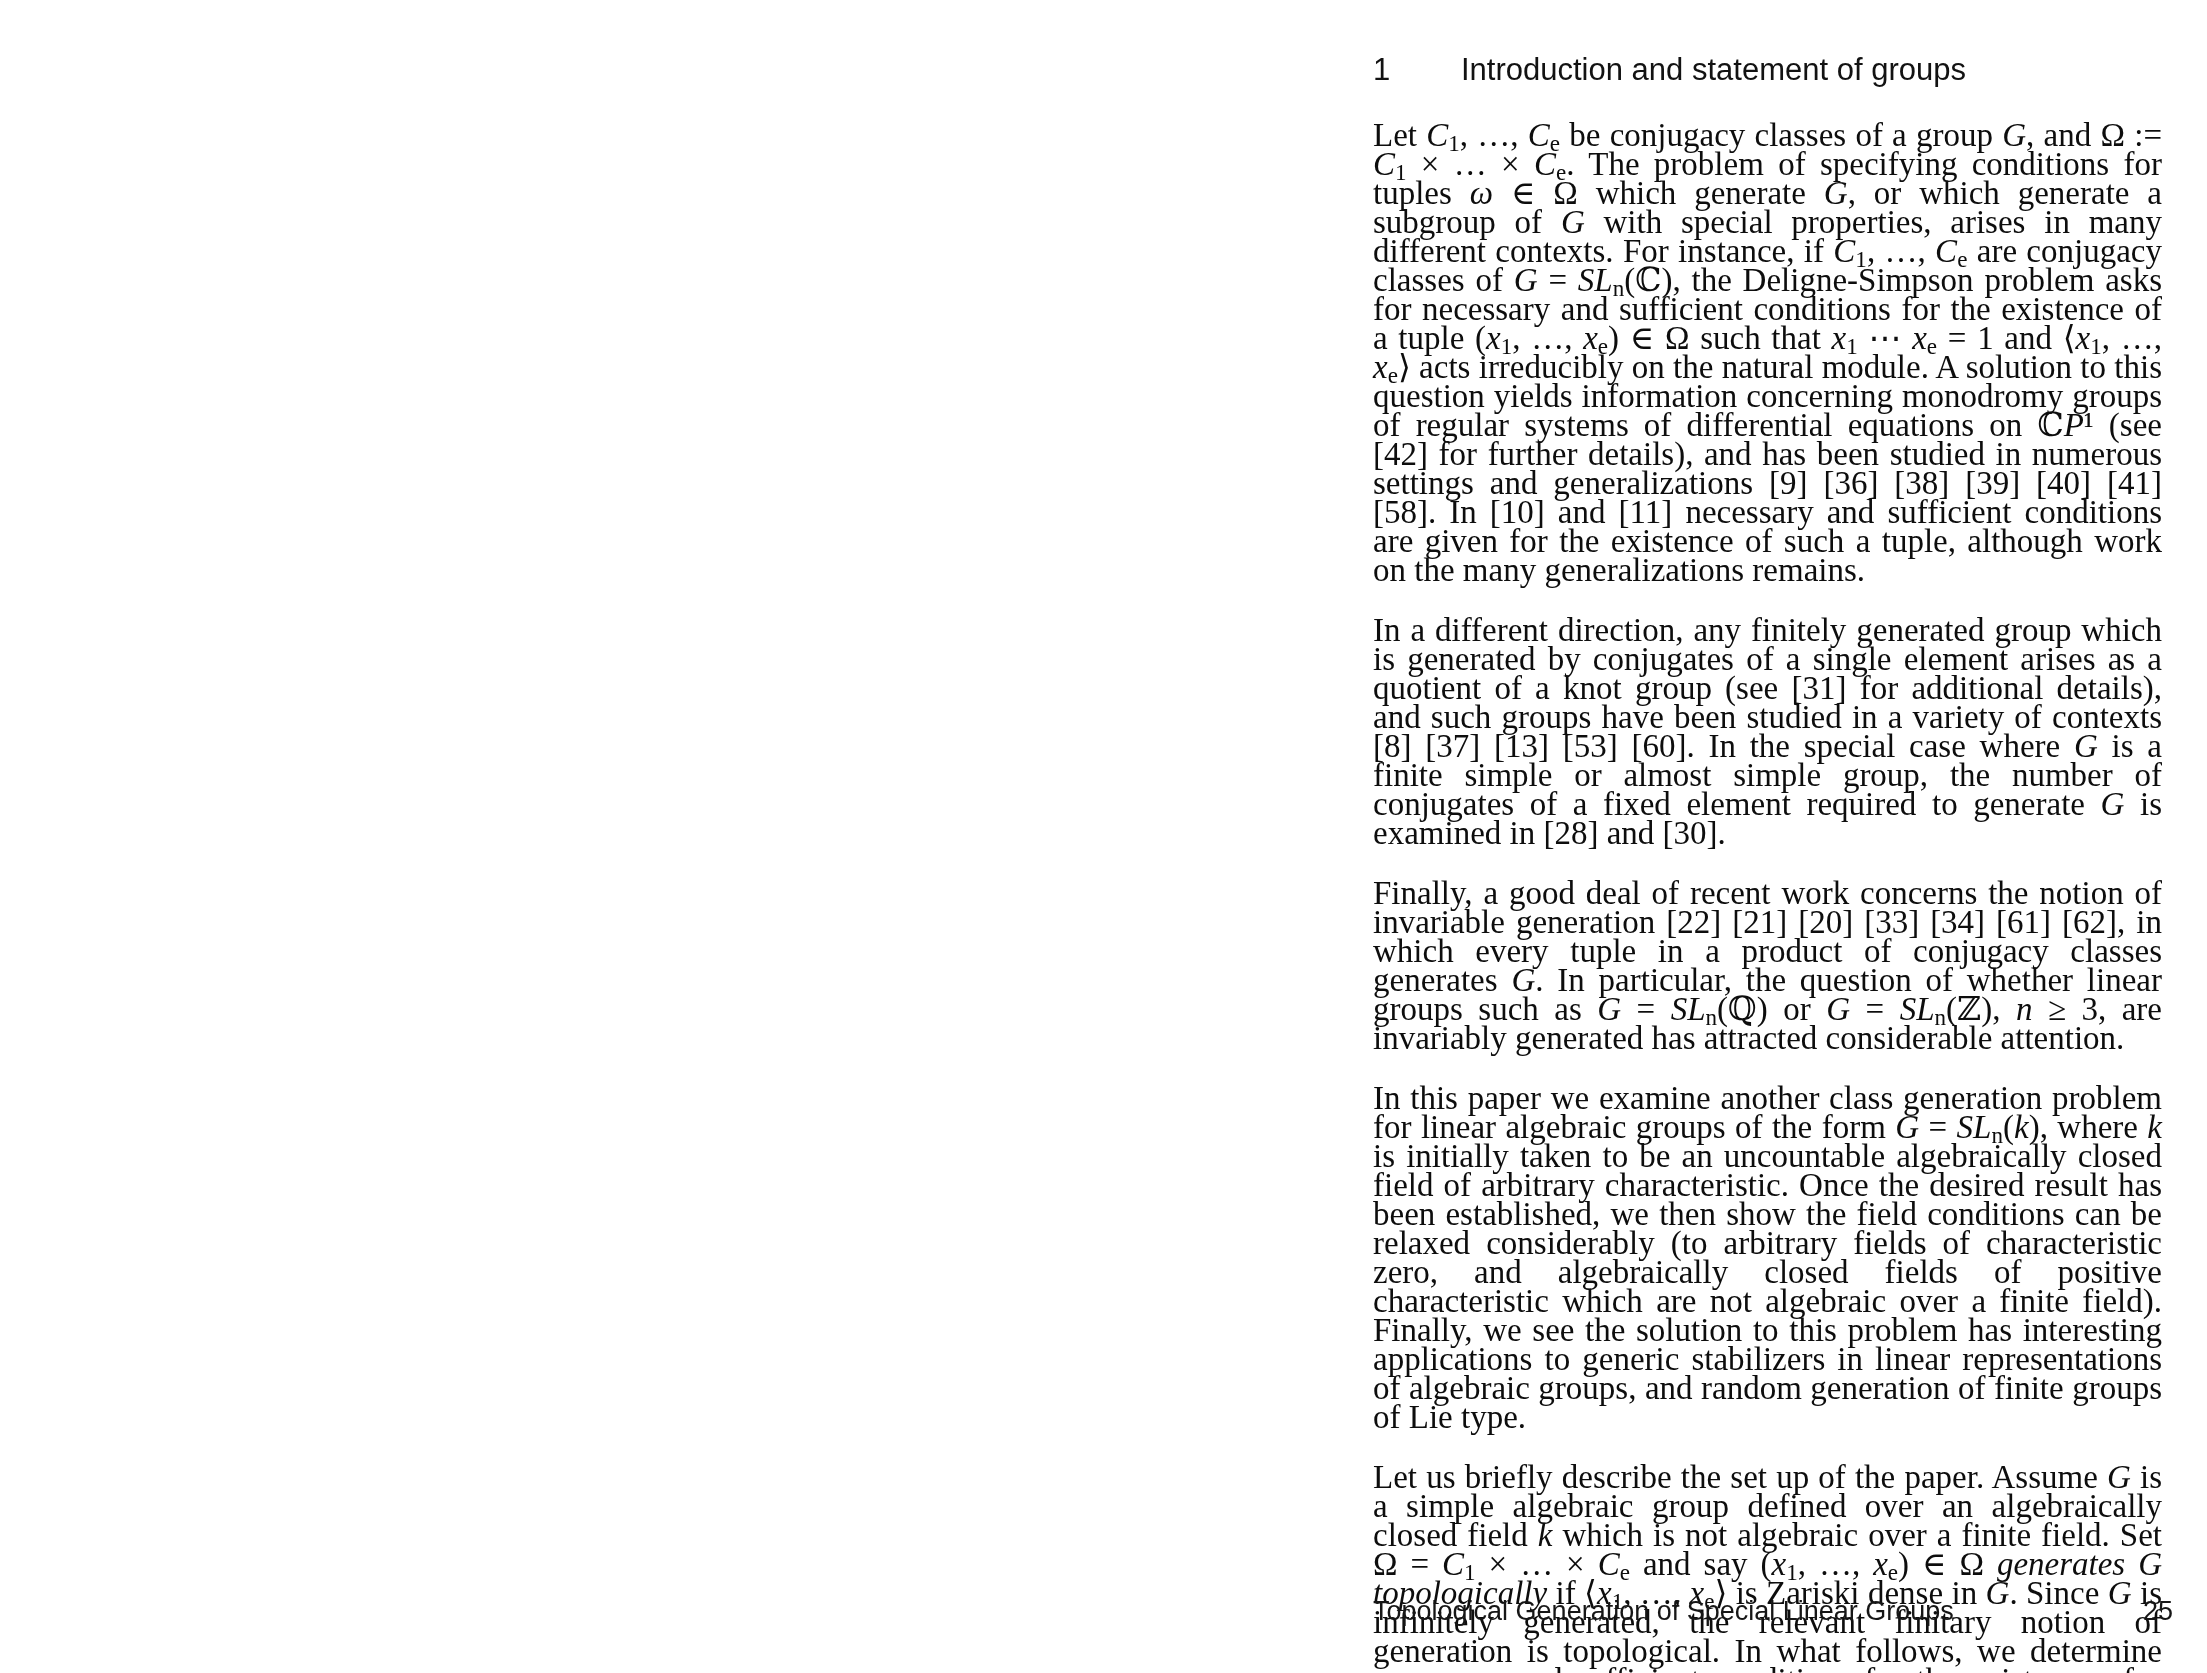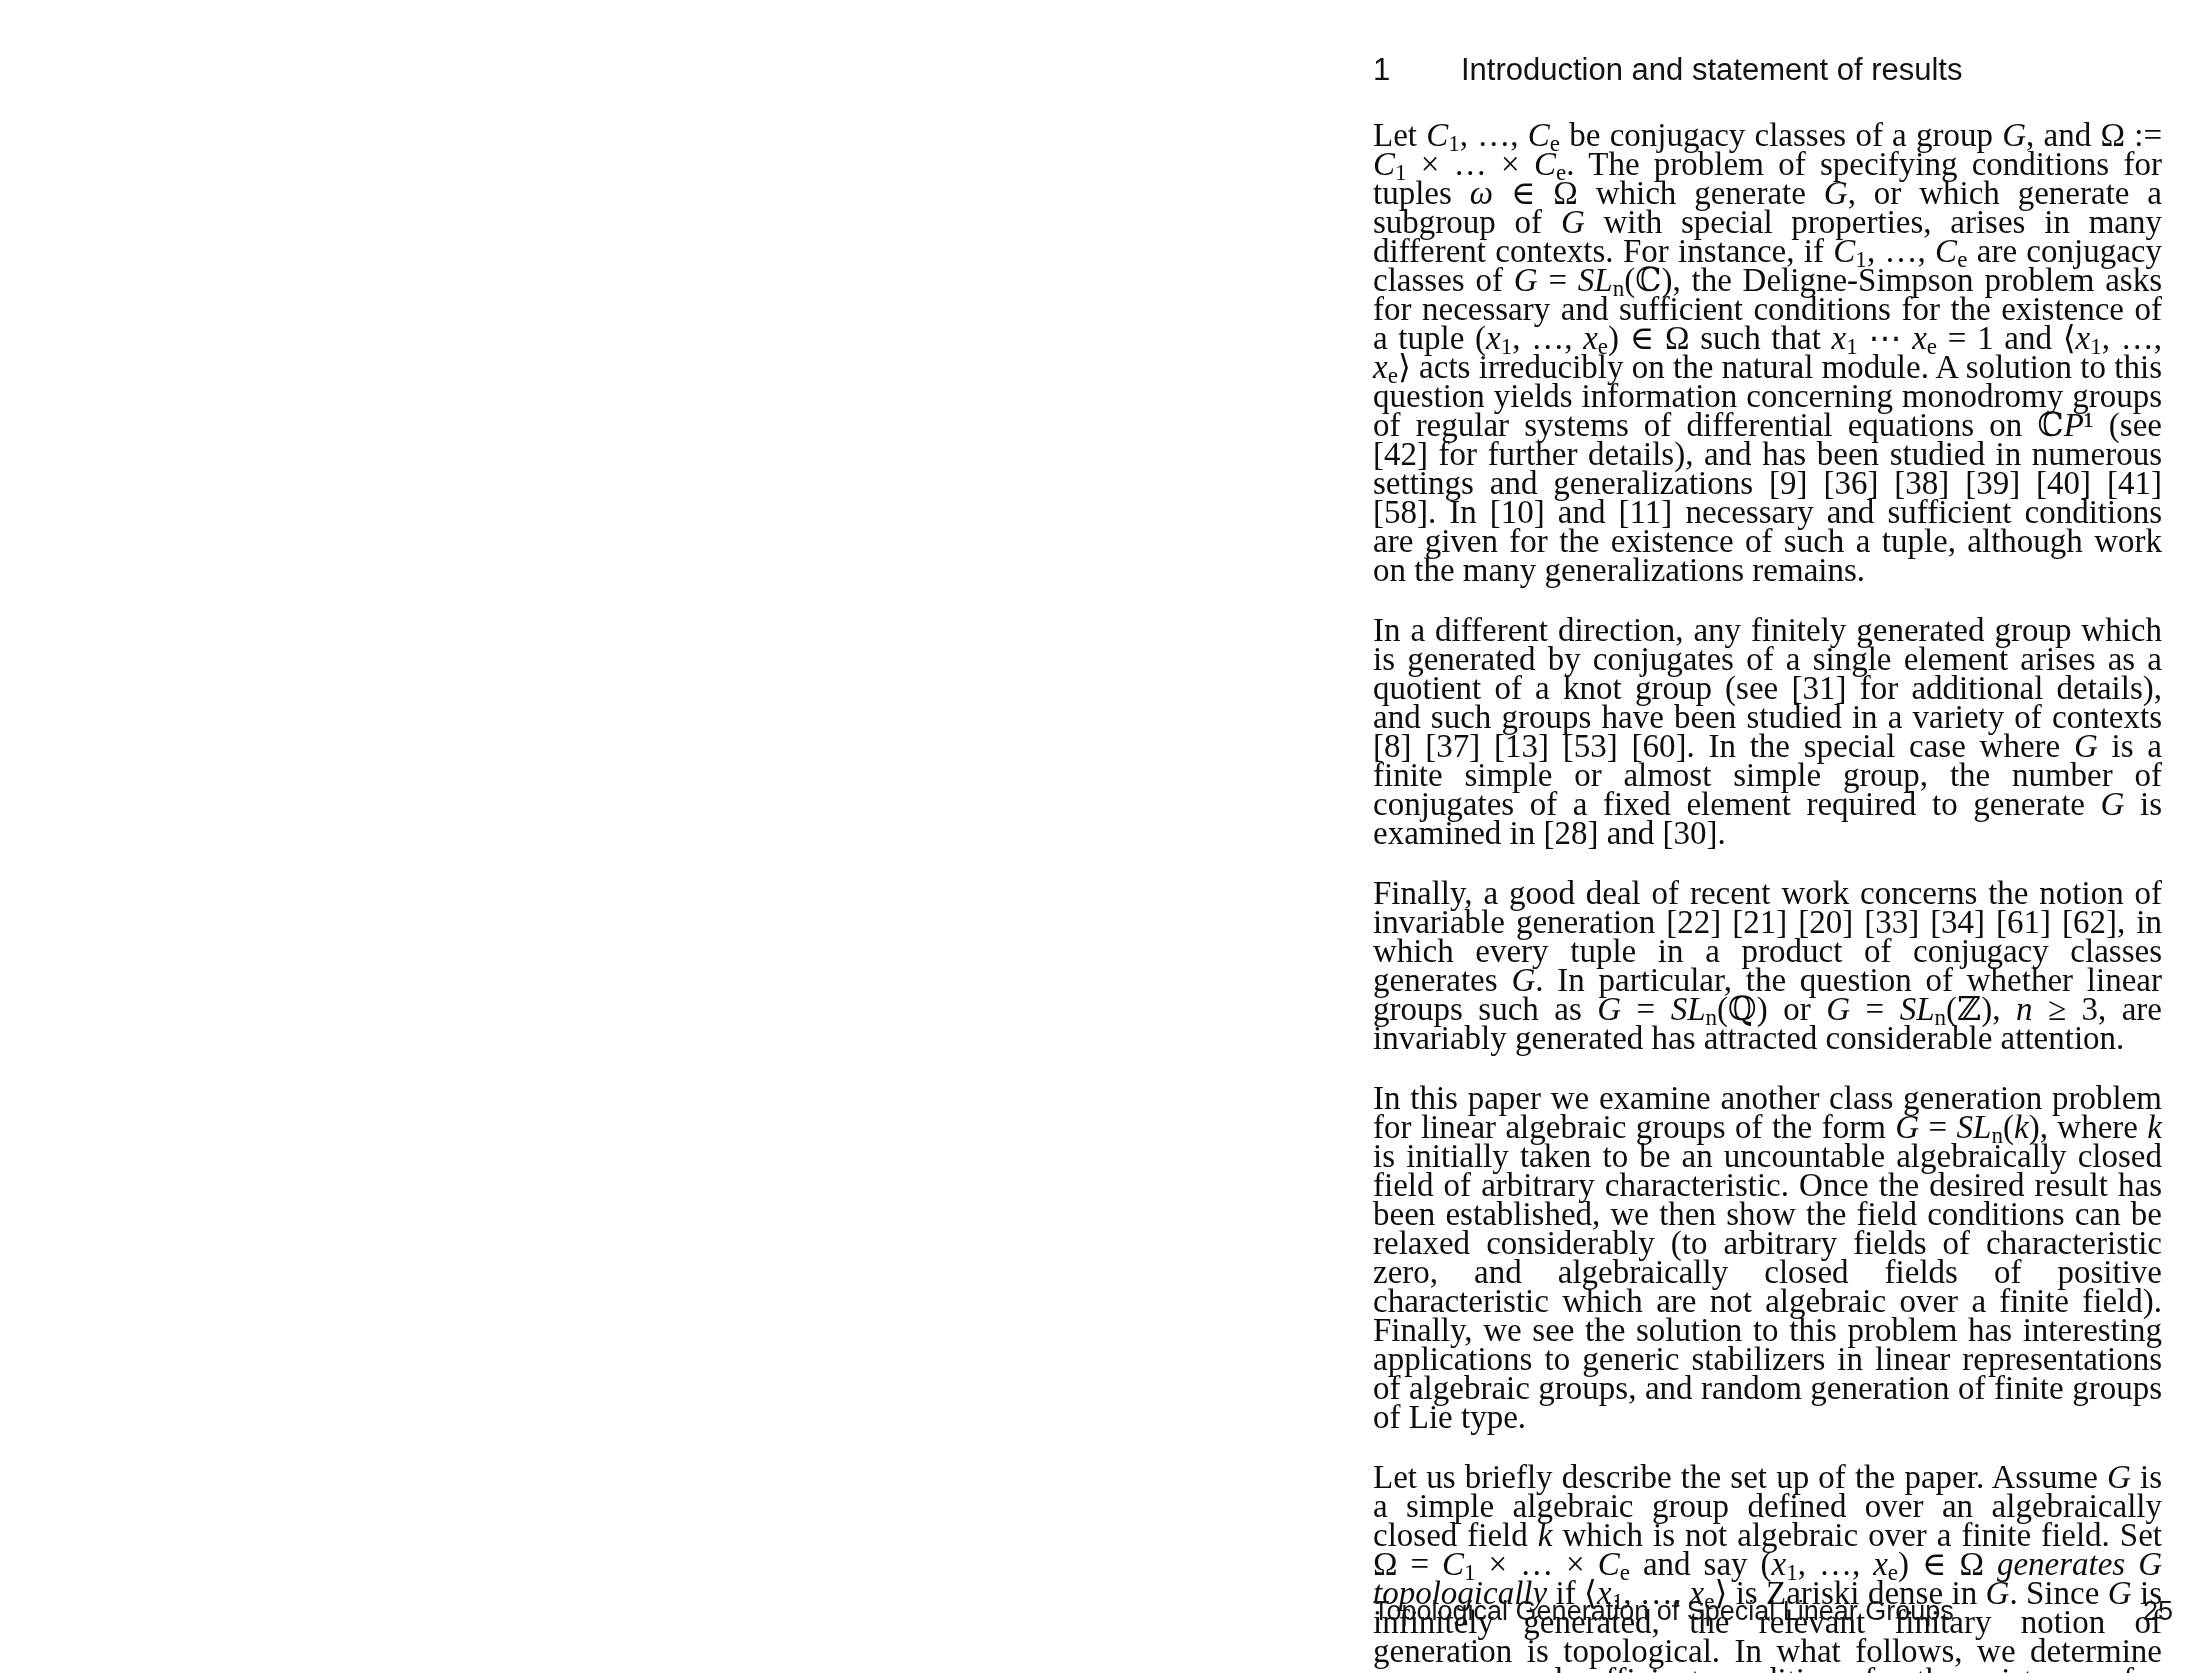--- a/index.html
+++ b/index.html
@@ -72,21 +72,21 @@
 </style>
 </head>
 <body>
 
 <div class="sheet">
 
   <div class="content">
 
     <div class="heading">
       <span class="num">1</span>
-      <span class="title">Introduction and statement of results</span>
+      <span class="title">Introduction and statement of groups</span>
     </div>
 
     <p class="body first">Let <i>C</i><sub>1</sub>, …, <i>C</i><sub>e</sub> be conjugacy classes of a group <i>G</i>, and Ω := <i>C</i><sub>1</sub> × … × <i>C</i><sub>e</sub>. The problem of specifying conditions for tuples <i>ω</i> ∈ Ω which generate <i>G</i>, or which generate a subgroup of <i>G</i> with special properties, arises in many different contexts. For instance, if <i>C</i><sub>1</sub>, …, <i>C</i><sub>e</sub> are conjugacy classes of <i>G</i> = <i>SL</i><sub>n</sub>(ℂ), the Deligne-Simpson problem asks for necessary and sufficient conditions for the existence of a tuple (<i>x</i><sub>1</sub>, …, <i>x</i><sub>e</sub>) ∈ Ω such that <i>x</i><sub>1</sub> ⋯ <i>x</i><sub>e</sub> = 1 and ⟨<i>x</i><sub>1</sub>, …, <i>x</i><sub>e</sub>⟩ acts irreducibly on the natural module. A solution to this question yields information concerning monodromy groups of regular systems of differential equations on ℂ<i>P</i>¹ (see [42] for further details), and has been studied in numerous settings and generalizations [9] [36] [38] [39] [40] [41] [58]. In [10] and [11] necessary and sufficient conditions are given for the existence of such a tuple, although work on the many generalizations remains.</p>
     <p class="body">In a different direction, any finitely generated group which is generated by conjugates of a single element arises as a quotient of a knot group (see [31] for additional details), and such groups have been studied in a variety of contexts [8] [37] [13] [53] [60]. In the special case where <i>G</i> is a finite simple or almost simple group, the number of conjugates of a fixed element required to generate <i>G</i> is examined in [28] and [30].</p>
     <p class="body">Finally, a good deal of recent work concerns the notion of invariable generation [22] [21] [20] [33] [34] [61] [62], in which every tuple in a product of conjugacy classes generates <i>G</i>. In particular, the question of whether linear groups such as <i>G</i> = <i>SL</i><sub>n</sub>(ℚ) or <i>G</i> = <i>SL</i><sub>n</sub>(ℤ), <i>n</i> ≥ 3, are invariably generated has attracted considerable attention.</p>
     <p class="body">In this paper we examine another class generation problem for linear algebraic groups of the form <i>G</i> = <i>SL</i><sub>n</sub>(<i>k</i>), where <i>k</i> is initially taken to be an uncountable algebraically closed field of arbitrary characteristic. Once the desired result has been established, we then show the field conditions can be relaxed considerably (to arbitrary fields of characteristic zero, and algebraically closed fields of positive characteristic which are not algebraic over a finite field). Finally, we see the solution to this problem has interesting applications to generic stabilizers in linear representations of algebraic groups, and random generation of finite groups of Lie type.</p>
     <p class="body">Let us briefly describe the set up of the paper. Assume <i>G</i> is a simple algebraic group defined over an algebraically closed field <i>k</i> which is not algebraic over a finite field. Set Ω = <i>C</i><sub>1</sub> × … × <i>C</i><sub>e</sub> and say (<i>x</i><sub>1</sub>, …, <i>x</i><sub>e</sub>) ∈ Ω <i>generates G topologically</i> if ⟨<i>x</i><sub>1</sub>, …, <i>x</i><sub>e</sub>⟩ is Zariski dense in <i>G</i>. Since <i>G</i> is infinitely generated, the relevant finitary notion of generation is topological. In what follows, we determine necessary and sufficient conditions for the existence of a tuple <i>ω</i> ∈ Ω which topologically generates <i>G</i> = <i>SL</i><sub>n</sub>(<i>k</i>). In joint work with</p>
 
   </div>
 

